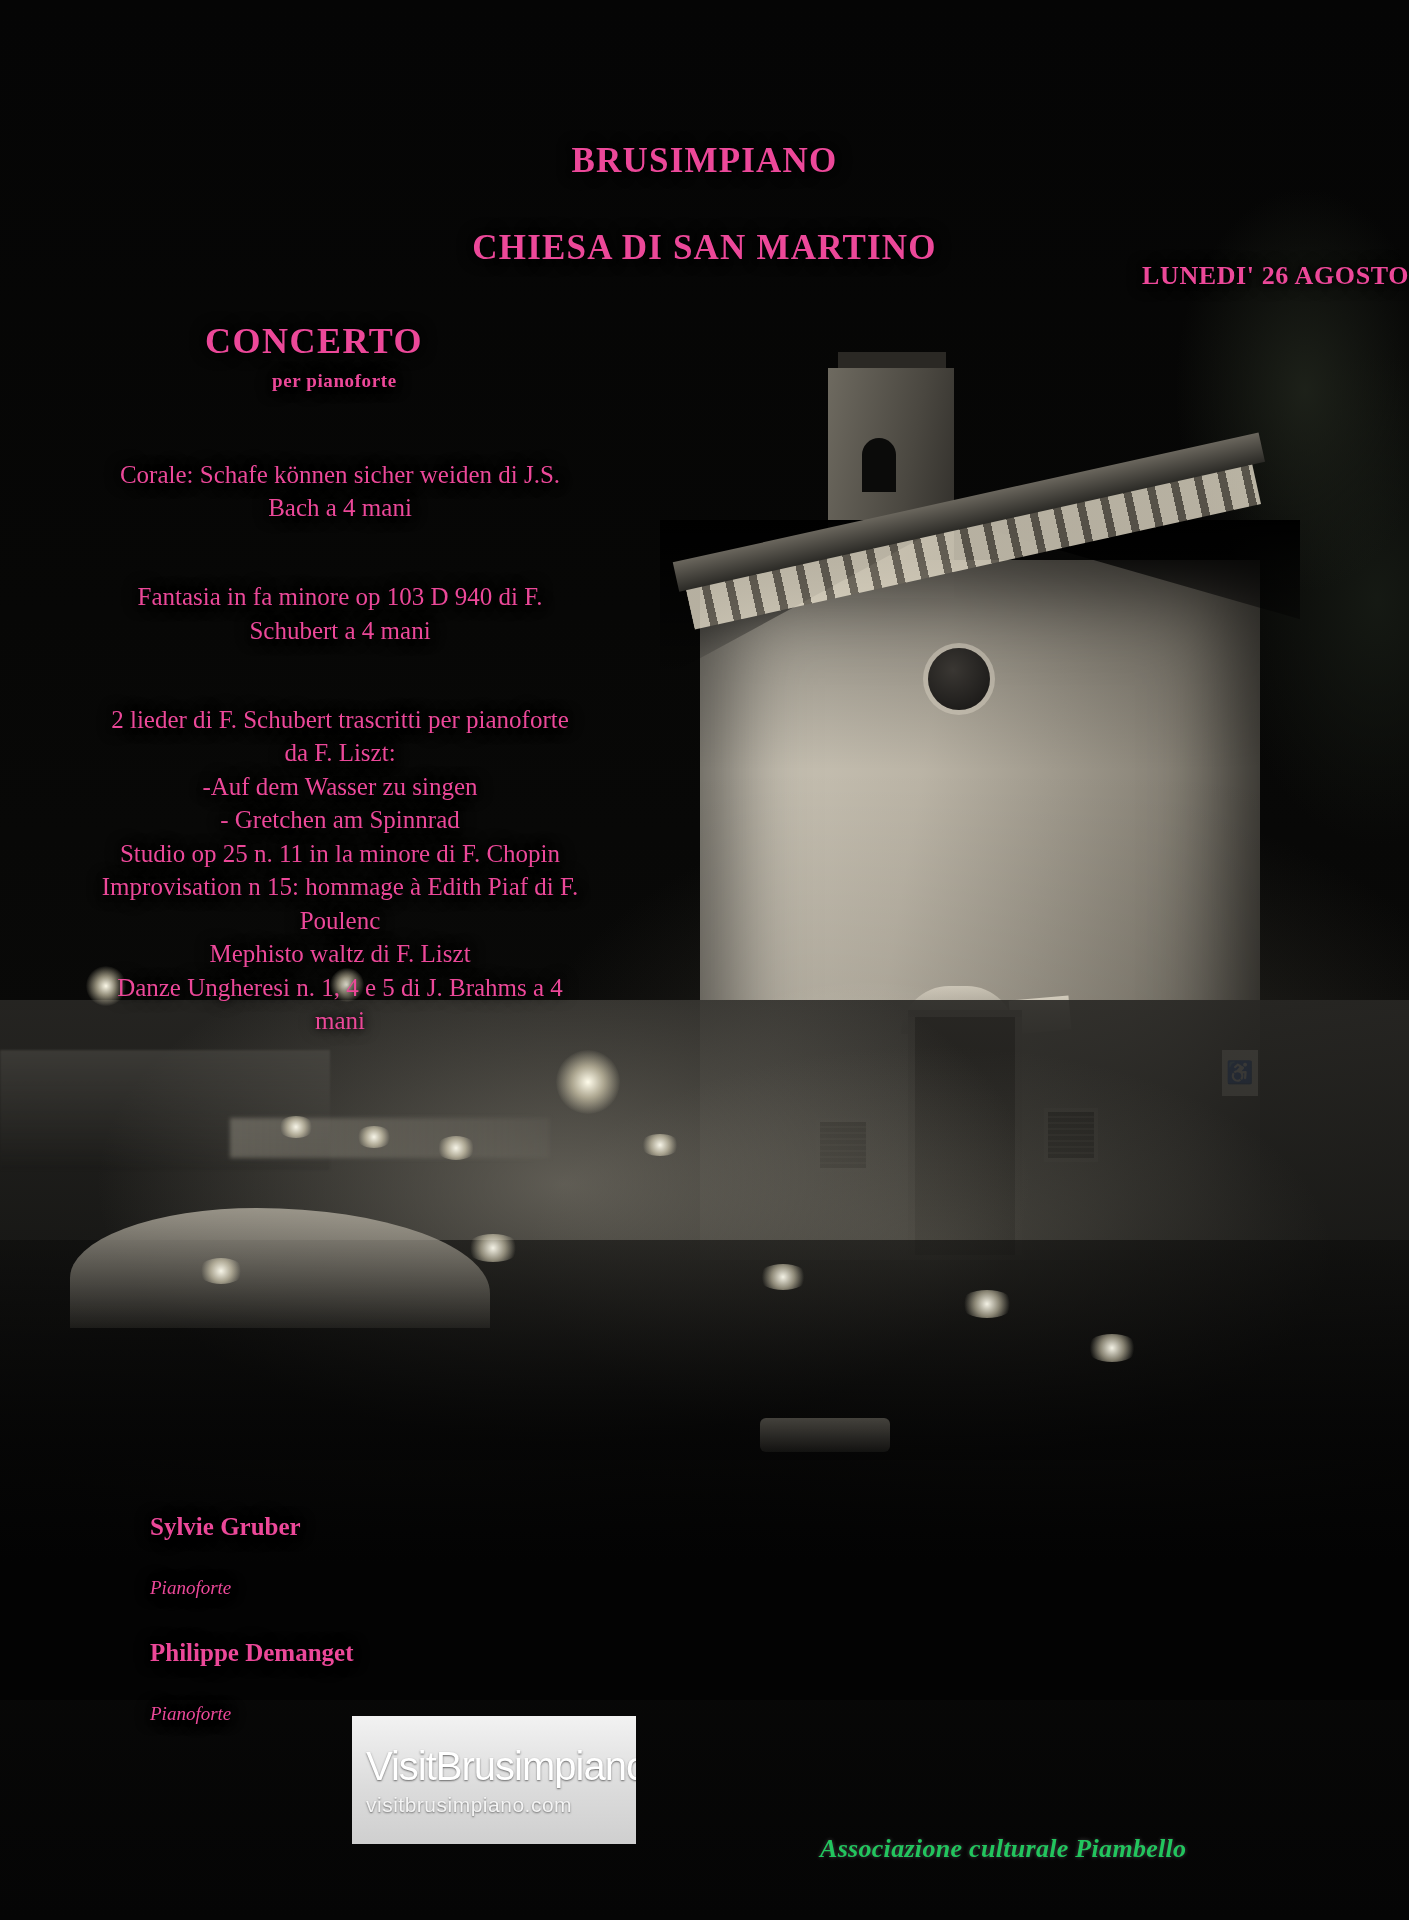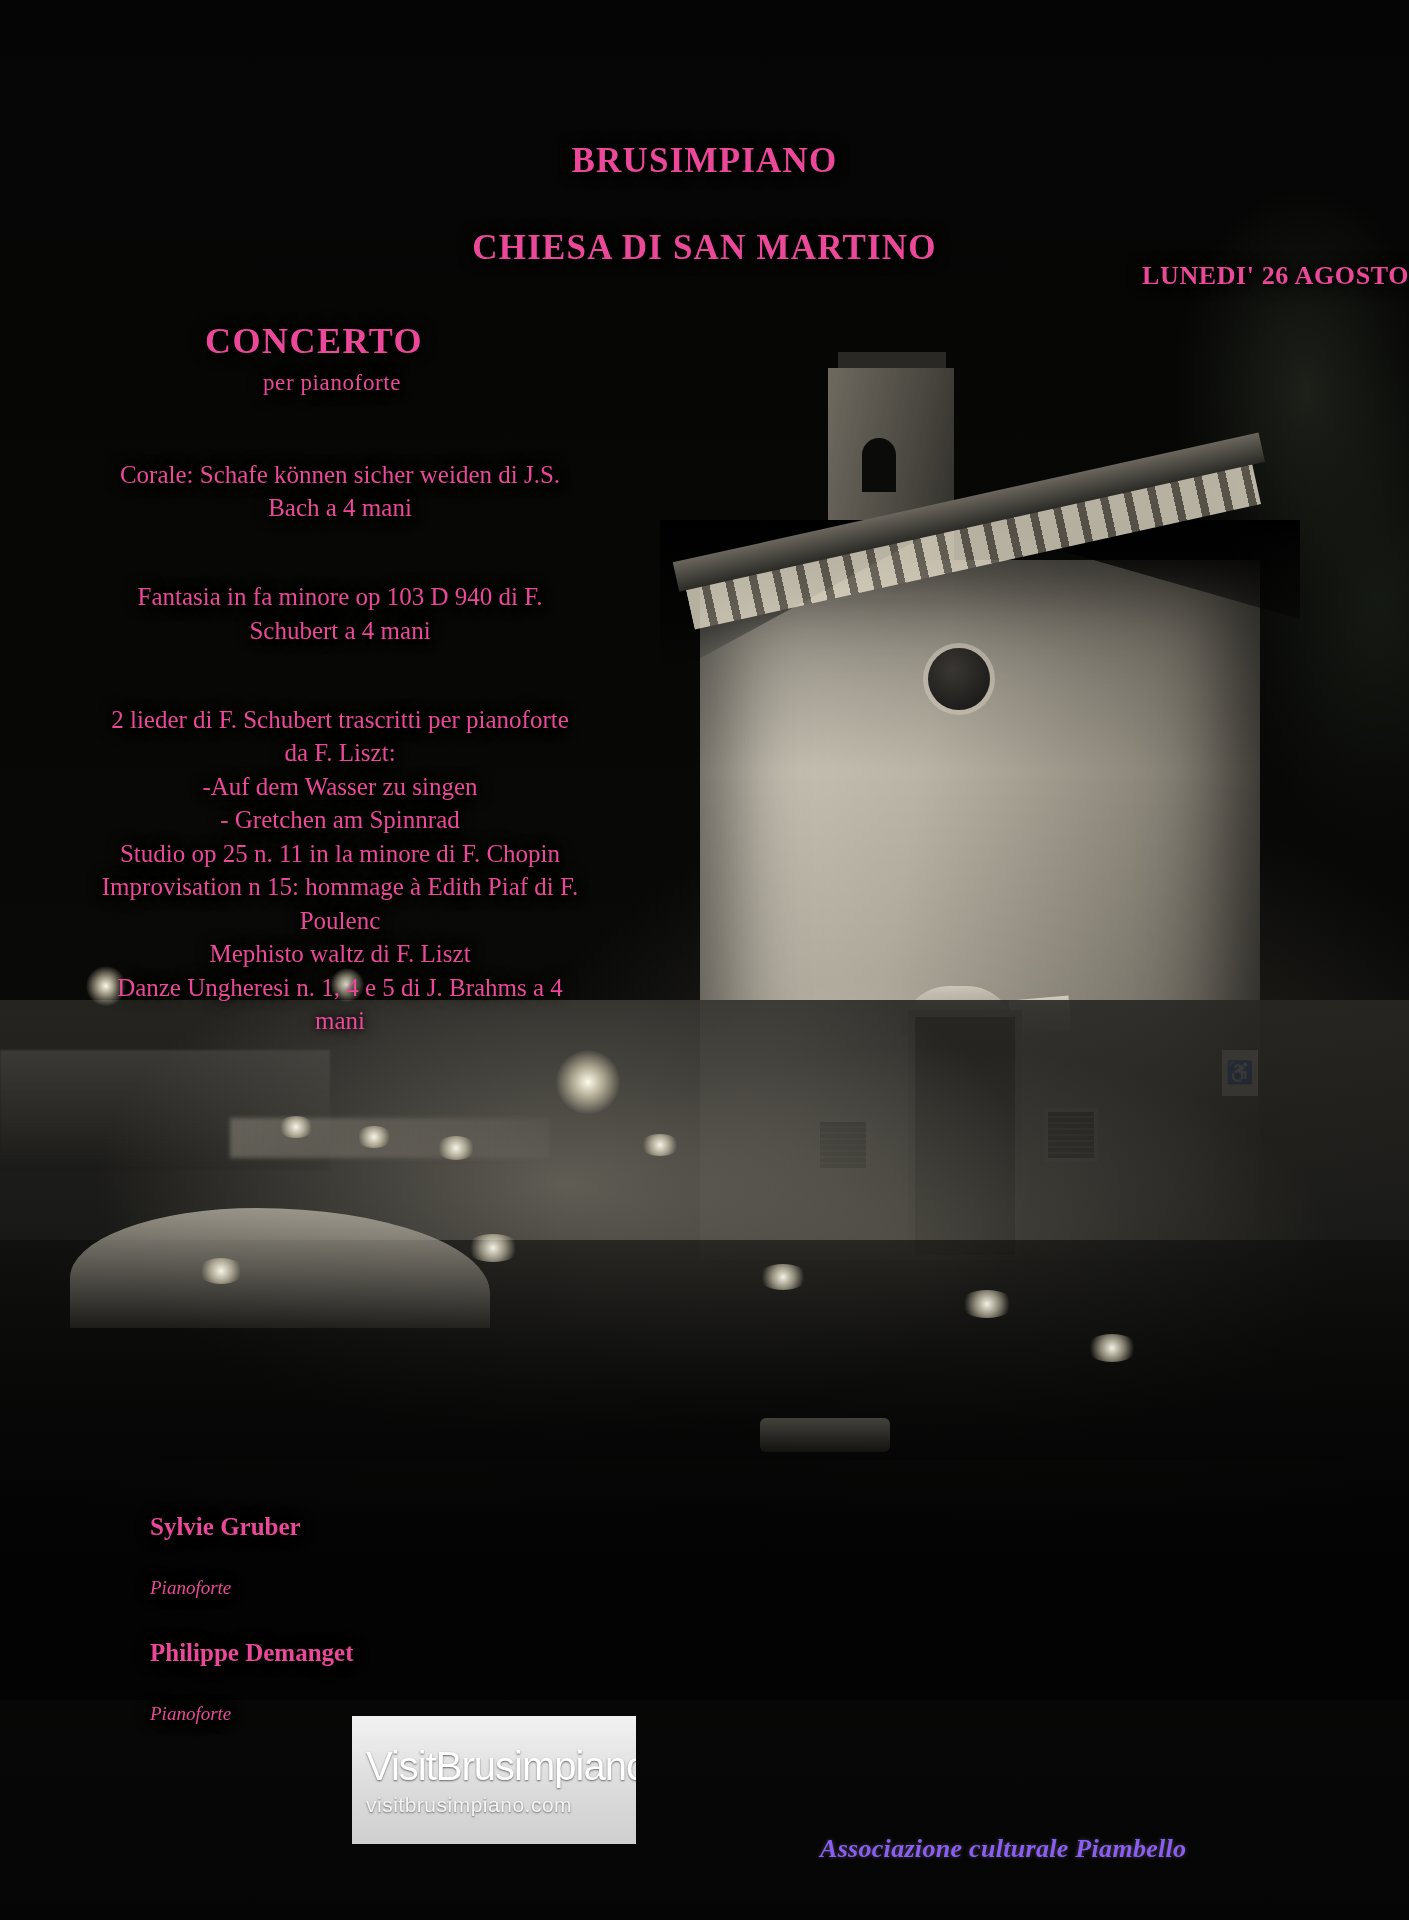--- a/index.html
+++ b/index.html
@@ -269,23 +269,23 @@
     line-height: 1.4;
     letter-spacing: .6px;
   }
   .concerto {
     left: 205px; top: 320px;
     font-weight: bold;
     font-size: 36px;
     letter-spacing: 1.5px;
   }
   .per-piano {
-    left: 263px; top: 370px;
-    font-weight: normal;
-    font-size: 23px;
+    left: 272px; top: 370px;
+    font-weight: bold;
+    font-size: 19px;
     letter-spacing: .6px;
   }
   .program {
     left: 100px; top: 424px;
     width: 480px;
     text-align: center;
     font-size: 25px;
     line-height: 1.34;
   }
   .program p { margin: 0 0 22px 0; }
@@ -326,21 +326,21 @@
     height: 100px;
     margin-right: 6px;
   }
   .assoc {
     position: absolute;
     left: 820px;
     top: 1834px;
     font-size: 26px;
     font-style: italic;
     font-weight: bold;
-    color: #8b5cf6;
+    color: #22c55e;
     text-shadow: 0 0 4px rgba(255,255,255,0.25);
     letter-spacing: .3px;
   }
 </style>
 </head>
 <body>
 
 <div class="poster">
 
   <div class="photo">

